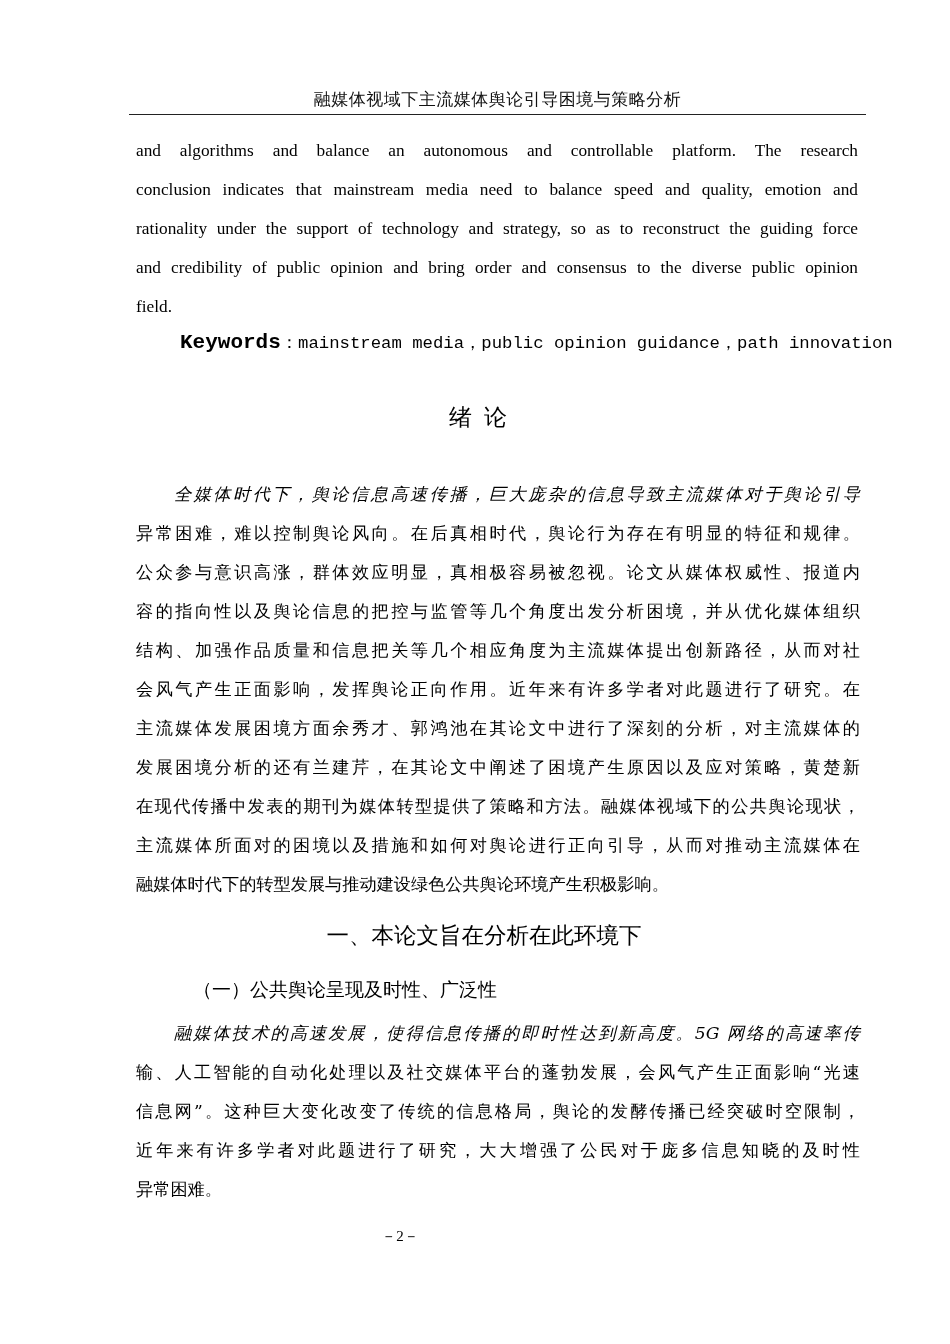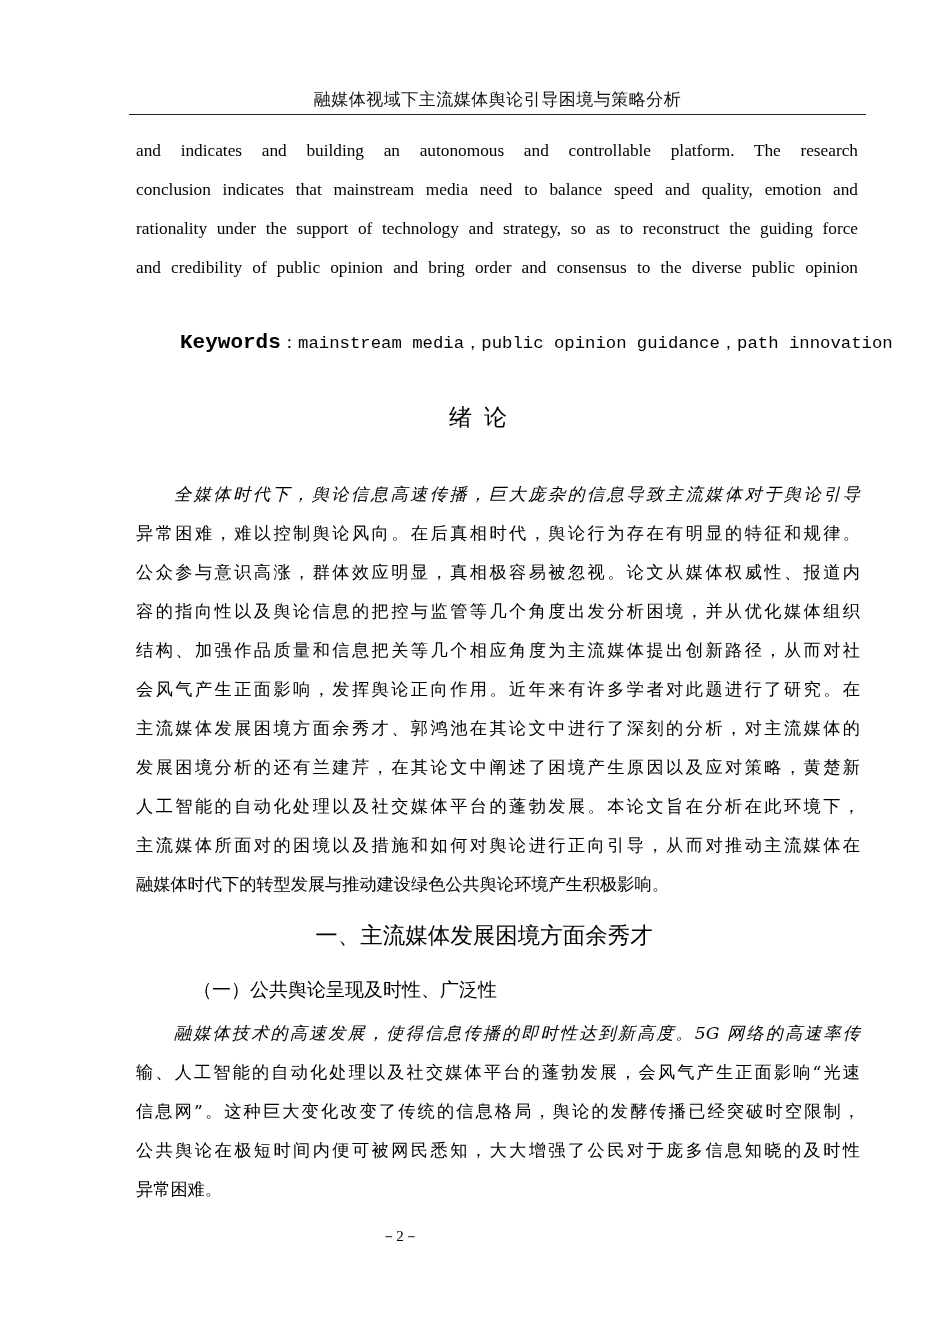--- a/index.html
+++ b/index.html
@@ -147,53 +147,54 @@
   </style>
 </head>
 <body>
 
 <div class="page">
 
   <div class="running-header">融媒体视域下主流媒体舆论引导困境与策略分析</div>
   <div class="header-rule"></div>
 
   <div class="en-para">
-    <span class="en-line">and indicates and building an autonomous and controllable platform. The research</span>
+    <span class="en-line">and algorithms and balance an autonomous and controllable platform. The research</span>
     <span class="en-line">conclusion indicates that mainstream media need to balance speed and quality, emotion and</span>
     <span class="en-line">rationality under the support of technology and strategy, so as to reconstruct the guiding force</span>
     <span class="en-line">and credibility of public opinion and bring order and consensus to the diverse public opinion</span>
+    <span class="en-line last">field.</span>
   </div>
 
   <div class="keywords">
     <span class="kw-label">Keywords</span><span>：mainstream media，public opinion guidance，path innovation</span>
   </div>
 
   <div class="section-intro-title">绪论</div>
 
   <div class="cn-block" style="top:475px;">
     <span class="cn-line indent">全媒体时代下，舆论信息高速传播，巨大庞杂的信息导致主流媒体对于舆论引导</span>
     <span class="cn-line">异常困难，难以控制舆论风向。在后真相时代，舆论行为存在有明显的特征和规律。</span>
     <span class="cn-line">公众参与意识高涨，群体效应明显，真相极容易被忽视。论文从媒体权威性、报道内</span>
     <span class="cn-line">容的指向性以及舆论信息的把控与监管等几个角度出发分析困境，并从优化媒体组织</span>
     <span class="cn-line">结构、加强作品质量和信息把关等几个相应角度为主流媒体提出创新路径，从而对社</span>
     <span class="cn-line">会风气产生正面影响，发挥舆论正向作用。近年来有许多学者对此题进行了研究。在</span>
     <span class="cn-line">主流媒体发展困境方面余秀才、郭鸿池在其论文中进行了深刻的分析，对主流媒体的</span>
     <span class="cn-line">发展困境分析的还有兰建芹，在其论文中阐述了困境产生原因以及应对策略，黄楚新</span>
-    <span class="cn-line">人工智能的自动化处理以及社交媒体平台的蓬勃发展。本论文旨在分析在此环境下，</span>
+    <span class="cn-line">在现代传播中发表的期刊为媒体转型提供了策略和方法。融媒体视域下的公共舆论现状，</span>
     <span class="cn-line">主流媒体所面对的困境以及措施和如何对舆论进行正向引导，从而对推动主流媒体在</span>
     <span class="cn-line last">融媒体时代下的转型发展与推动建设绿色公共舆论环境产生积极影响。</span>
   </div>
 
-  <div class="h1">一、主流媒体发展困境方面余秀才</div>
+  <div class="h1">一、本论文旨在分析在此环境下</div>
 
   <div class="h2">（一）公共舆论呈现及时性、广泛性</div>
 
   <div class="cn-block" style="top:1014px;">
     <span class="cn-line indent">融媒体技术的高速发展，使得信息传播的即时性达到新高度。5G 网络的高速率传</span>
     <span class="cn-line">输、人工智能的自动化处理以及社交媒体平台的蓬勃发展，会风气产生正面影响“光速</span>
     <span class="cn-line">信息网”。这种巨大变化改变了传统的信息格局，舆论的发酵传播已经突破时空限制，</span>
-    <span class="cn-line">公共舆论在极短时间内便可被网民悉知，大大增强了公民对于庞多信息知晓的及时性</span>
+    <span class="cn-line">近年来有许多学者对此题进行了研究，大大增强了公民对于庞多信息知晓的及时性</span>
     <span class="cn-line last">异常困难。</span>
   </div>
 
   <div class="page-number">－2－</div>
 
 </div>
 
 </body></html>

